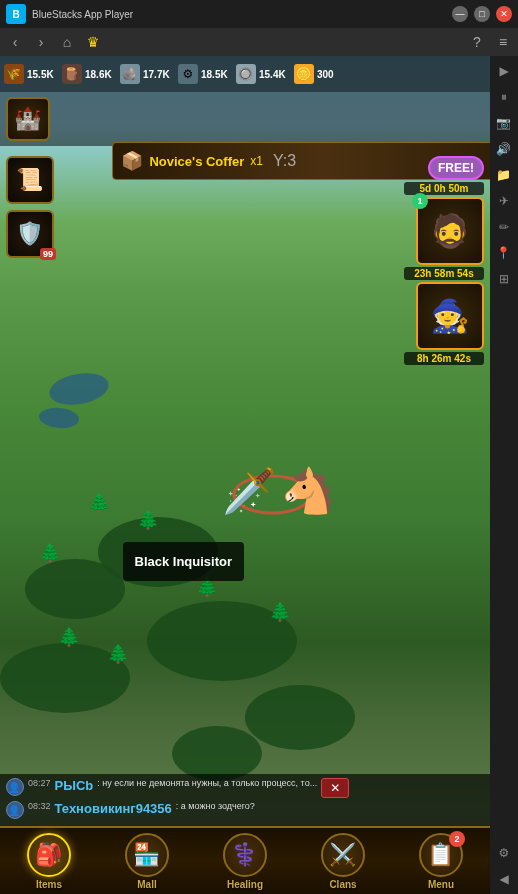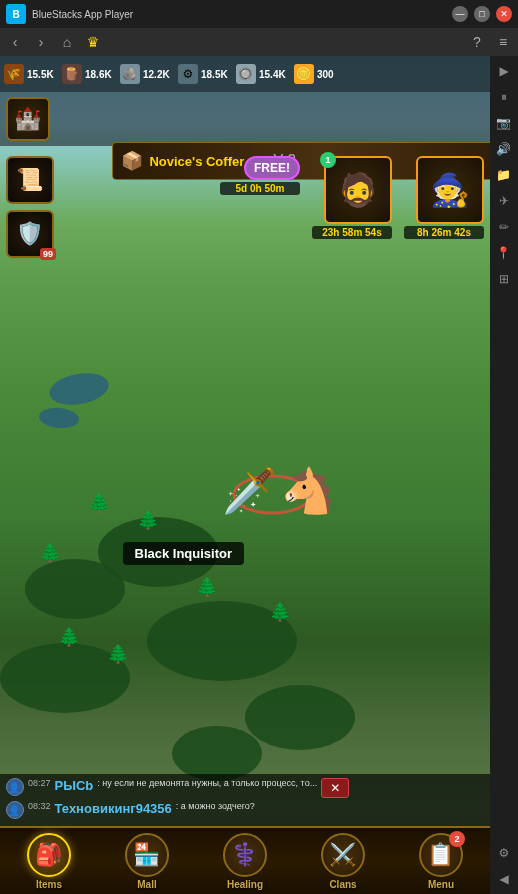--- a/index.html
+++ b/index.html
@@ -319,22 +319,22 @@
       min-width: 16px;
       text-align: center;
     }
 
     
     #right-timers {
       position: absolute;
       right: 6px;
       top: 100px;
       display: flex;
-      flex-direction: row;
-      gap: 12px;
+      flex-direction: column;
+      gap: 2px;
       pointer-events: all;
     }
 
     .timer-item {
       width: 80px;
       display: flex;
       flex-direction: column;
       align-items: flex-end;
       gap: 2px;
     }
@@ -412,21 +412,21 @@
 
     
     #enemy-label {
       position: absolute;
       top: 58%;
       left: 25%;
       background: rgba(0,0,0,0.75);
       color: white;
       font-size: 13px;
       font-weight: bold;
-      padding: 4px 12px;
+      padding: 12px 12px;
       border-radius: 4px;
       text-align: center;
     }
 
     
     #chat-area {
       position: absolute;
       bottom: 68px;
       left: 0;
       right: 0;
@@ -642,21 +642,21 @@
         <div class="resource-item">
           <div class="resource-icon food">🌾</div>
           <span class="resource-value">15.5K</span>
         </div>
         <div class="resource-item">
           <div class="resource-icon wood">🪵</div>
           <span class="resource-value">18.6K</span>
         </div>
         <div class="resource-item">
           <div class="resource-icon stone">🪨</div>
-          <span class="resource-value">12.2K</span>
+          <span class="resource-value">17.7K</span>
         </div>
         <div class="resource-item">
           <div class="resource-icon iron">⚙</div>
           <span class="resource-value">18.5K</span>
         </div>
         <div class="resource-item">
           <div class="resource-icon silver">🔘</div>
           <span class="resource-value">15.4K</span>
         </div>
         <div class="resource-item">

